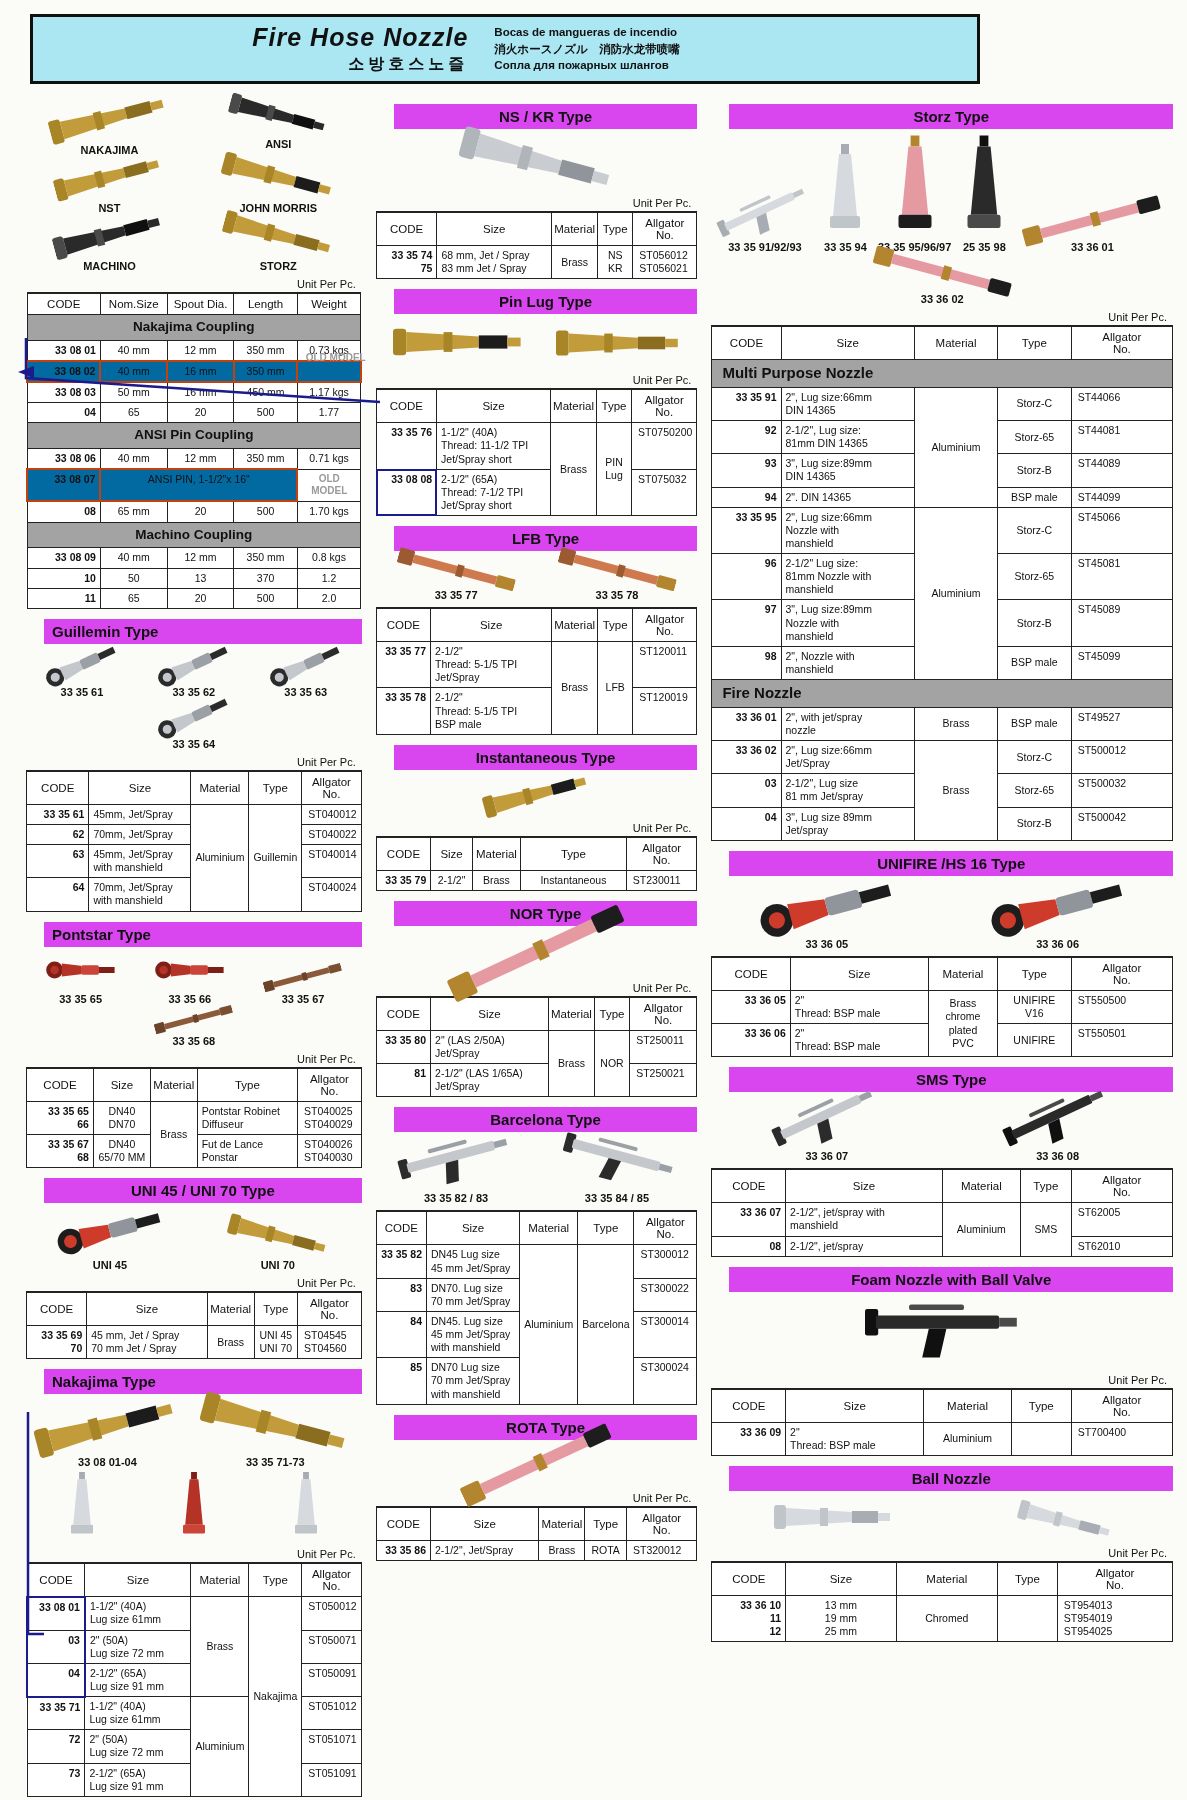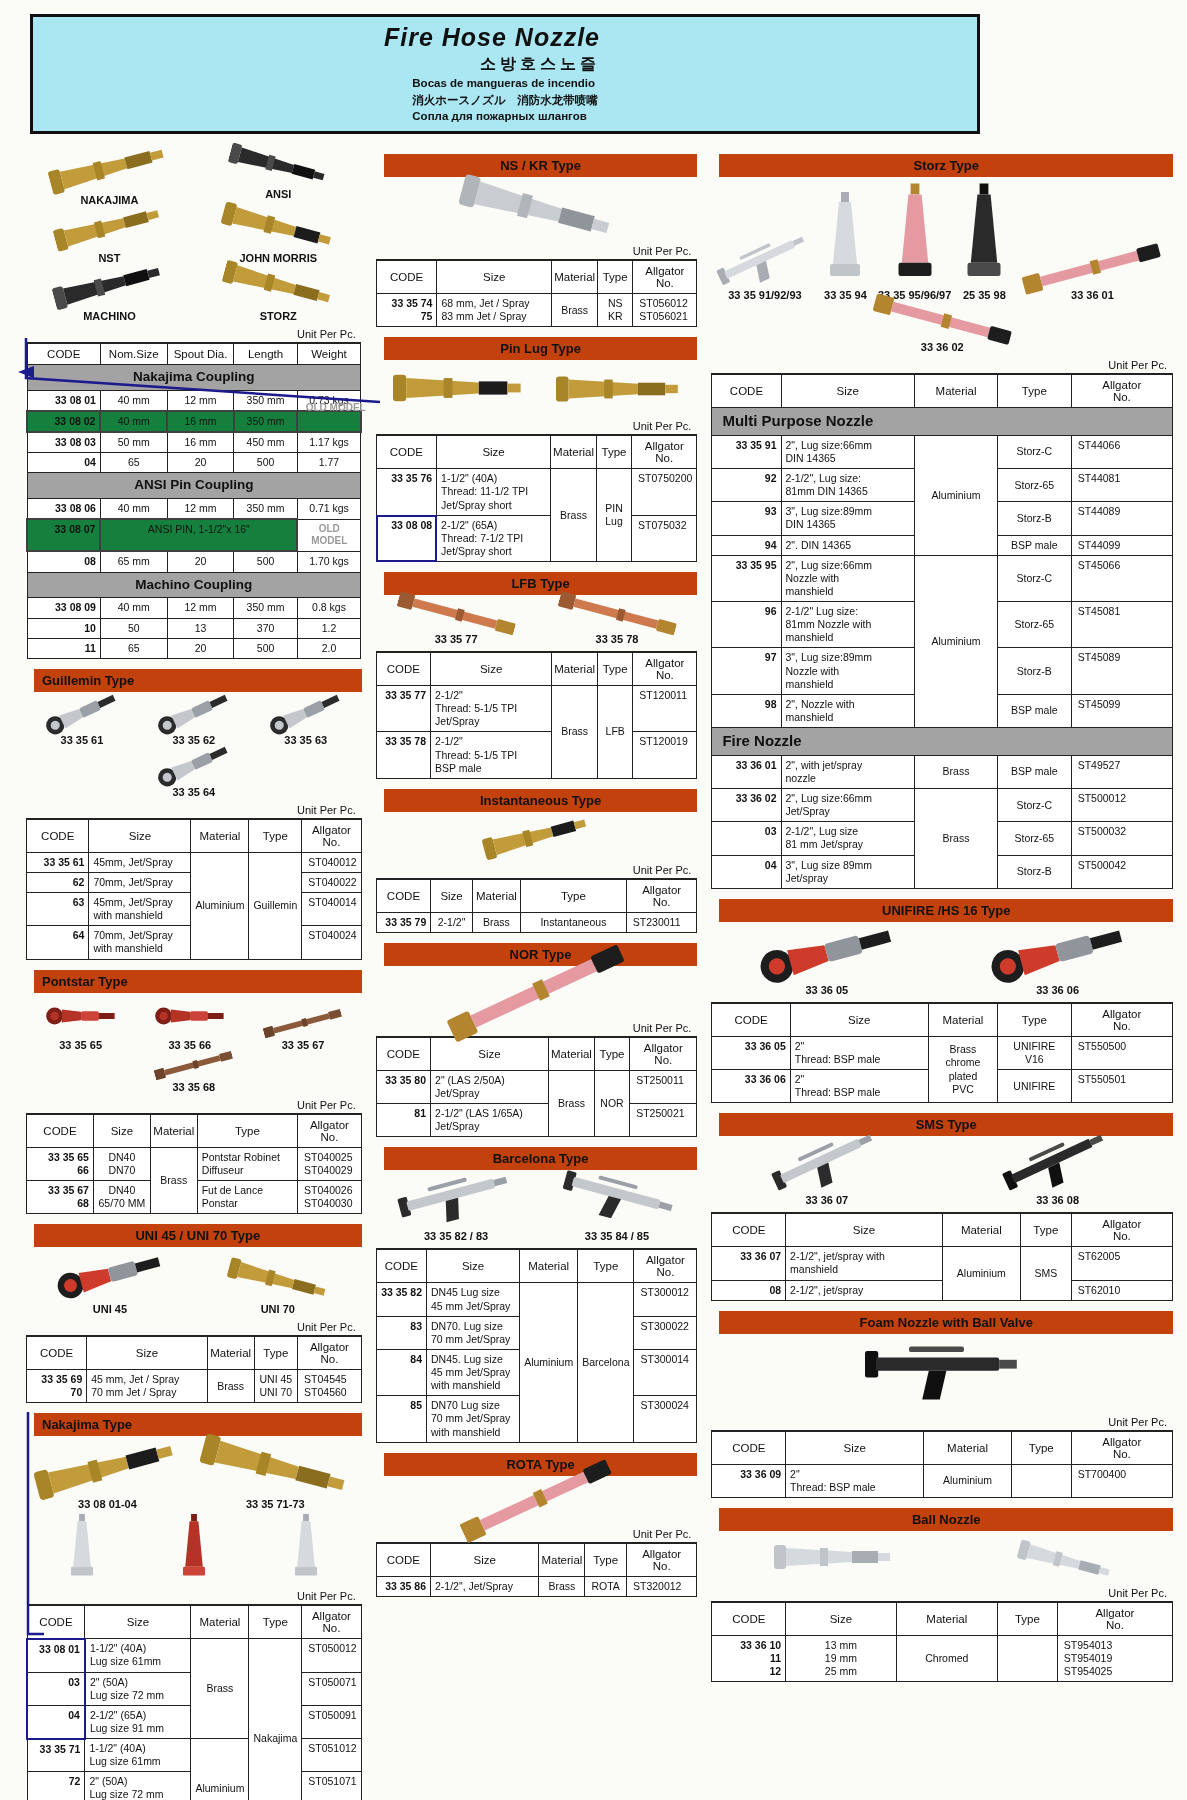--- a/index.html
+++ b/index.html
@@ -1,48 +1,48 @@
 <!DOCTYPE html>
 <html><head>
 <meta charset="utf-8">
 <style>
   html,body{margin:0;padding:0;background:#e8e8e4;}
   #page{position:relative;width:1187px;min-height:1800px;margin:0 auto;background:#fbfbf8;
         font-family:"Liberation Sans",sans-serif;color:#111;overflow:hidden;}
   
   .banner{position:relative;margin:14px 20px 6px 30px;border:3px solid #101010;background:#abe7f3;
-          display:flex;align-items:center;padding:6px 14px;width:950px;box-sizing:border-box;flex-direction:column;}
+          display:flex;align-items:center;padding:6px 14px;width:950px;box-sizing:border-box;}
   .banner .tblock{flex:0 0 46%;text-align:right;padding-right:26px;}
   .banner .title-en{font-style:italic;font-weight:bold;font-size:25px;letter-spacing:1px;}
   .banner .title-ko{font-weight:bold;font-size:16px;margin-top:2px;letter-spacing:4px;}
   .banner .mblock{flex:1;font-size:11.5px;line-height:1.45;font-weight:bold;}
   
   .cols{display:flex;align-items:flex-start;gap:14px;padding:4px 14px 20px 26px;}
   .col{display:flex;flex-direction:column;}
   .col-left{width:336px;}
   .col-mid{width:322px;}
   .col-right{width:462px;}
   
-  .band{background:#c2410c;font-weight:bold;font-size:13px;padding:4px 8px;margin:10px 0 4px 8px;}
+  .band{background:#d946ef;font-weight:bold;font-size:15px;padding:4px 8px;margin:10px 0 4px 18px;}
   .band.center{text-align:center;}
   .unit{font-size:11px;text-align:right;margin:2px 6px 2px 0;}
   
   table.dtable{border-collapse:collapse;width:100%;background:#fff;font-size:10.5px;border:1.6px solid #222;}
   .dtable th{border:1px solid #222;border-top:2px solid #222;border-bottom:1.8px solid #222;
              font-weight:normal;font-size:11.5px;padding:4px 2px;white-space:pre-line;text-align:center;background:#fff;}
   .dtable td{border:1px solid #222;padding:3px 4px;vertical-align:top;white-space:pre-line;line-height:1.25;}
   .dtable tr.open td{border-top:none;}
   td.code{font-weight:bold;text-align:right;padding-right:4px;white-space:pre-line;}
   td.num{text-align:center;}
   td.size{text-align:left;}
   td.mat,td.type{text-align:center;vertical-align:middle;}
   td.alg{text-align:left;padding-left:6px;}
   td.secband{background:#a3a3a3;font-weight:bold;font-size:13.5px;text-align:center;padding:4px;}
   table.sec-left td.secband{text-align:left;font-size:15px;padding-left:10px;}
-  td.hl{background:#15803d;border:2px solid #404040;}
+  td.hl{background:#0369a1;border:2px solid #c2410c;}
   td.note{color:#999;font-weight:bold;font-size:10px;vertical-align:middle;text-align:center;border-left:none;}
   td.bb-all{outline:2.5px solid #1b1b8e;outline-offset:-2px;}
   td.bb-sides{border-left:2.5px solid #1b1b8e;border-right:2.5px solid #1b1b8e;}
   td.bb-top{border-top:2.5px solid #1b1b8e;}
   td.bb-bottom{border-bottom:2.5px solid #1b1b8e;}
   .tbl-wrap{position:relative;}
   .old-float{position:absolute;right:-4px;top:60px;color:#9a9a9a;font-weight:bold;font-size:10px;background:transparent;}
   
   .figs{display:flex;flex-wrap:wrap;align-items:flex-end;justify-content:space-around;margin:4px 0;}
   figure{margin:2px 4px;text-align:center;}

